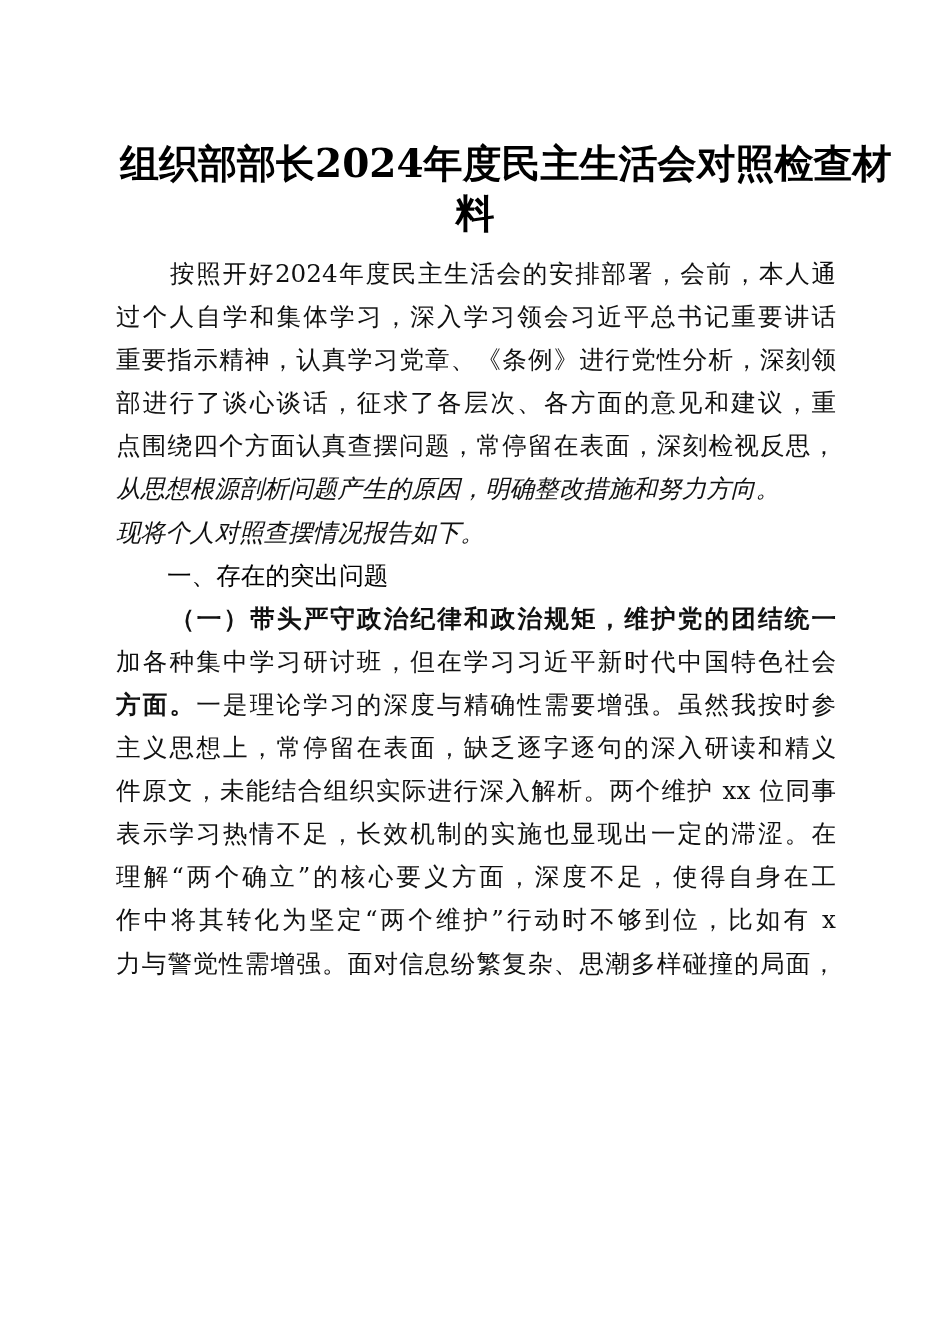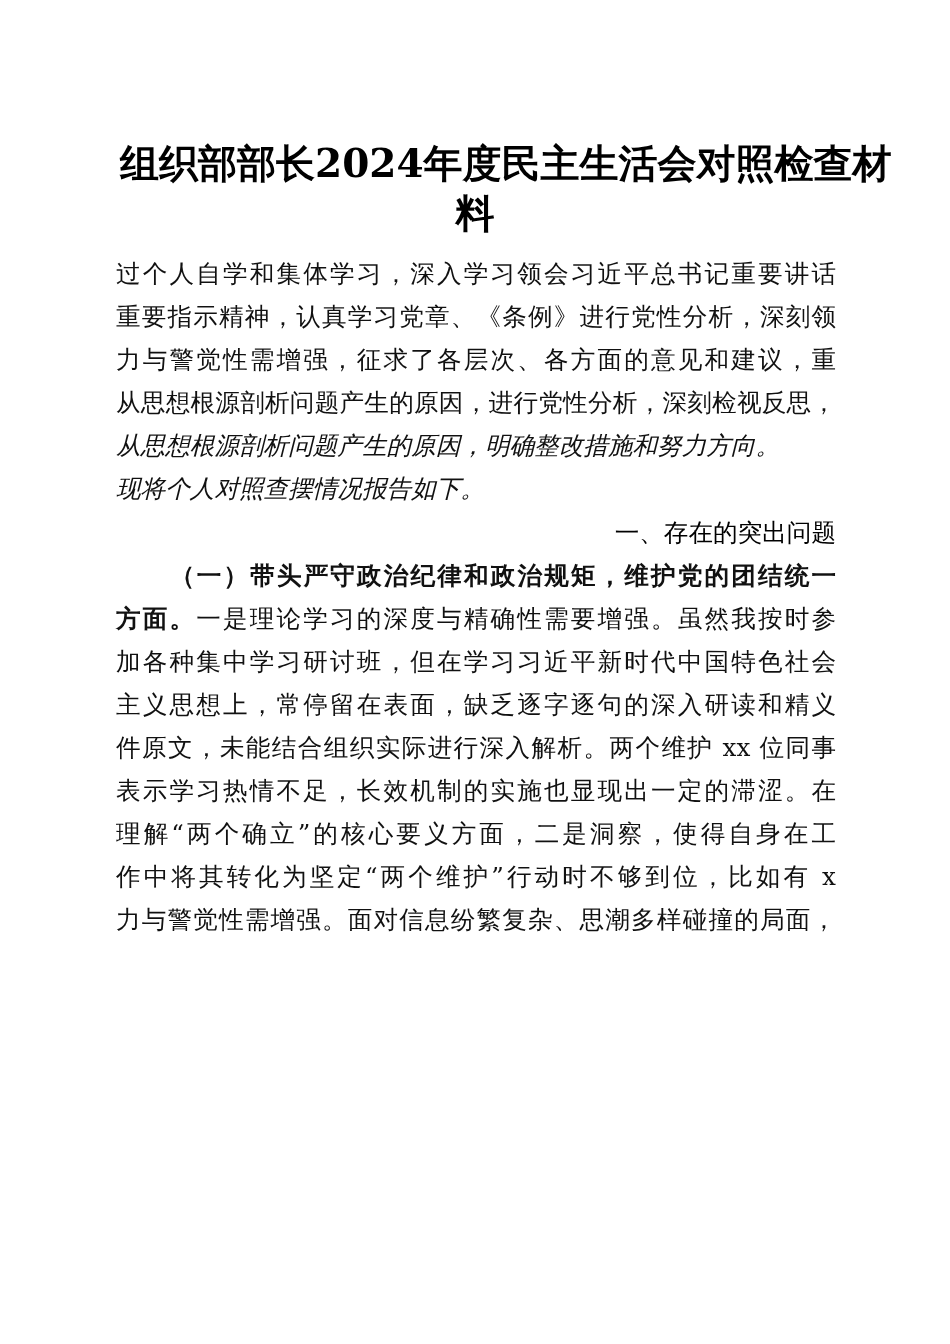--- a/index.html
+++ b/index.html
@@ -64,51 +64,51 @@
       padding-left: 54px;
     }
     .heading {
       display: block;
       white-space: nowrap;
       height: 43.1px;
       padding-left: 51px;
       font-family: "DejaVu Sans", "Liberation Sans", sans-serif;
       font-size: 24.6px;
       color: #000000;
-      text-align: right;
     }
     .sub-heading {
       font-weight: bold;
       margin-top: 11px;
     }
   </style>
 </head>
 <body>
 
 <div class="page">
 
   <div class="title">
     <span class="tline">组织部部长2024年度民主生活会对照检查材</span>
     <span class="tline">料</span>
   </div>
 
   <div class="body-text">
+    <span class="line indent">按照开好2024年度民主生活会的安排部署，会前，本人通</span>
     <span class="line">过个人自学和集体学习，深入学习领会习近平总书记重要讲话</span>
     <span class="line">重要指示精神，认真学习党章、《条例》进行党性分析，深刻领</span>
-    <span class="line">力与警觉性需增强，征求了各层次、各方面的意见和建议，重</span>
-    <span class="line">从思想根源剖析问题产生的原因，进行党性分析，深刻检视反思，</span>
+    <span class="line">部进行了谈心谈话，征求了各层次、各方面的意见和建议，重</span>
+    <span class="line">点围绕四个方面认真查摆问题，常停留在表面，深刻检视反思，</span>
     <span class="line last">从思想根源剖析问题产生的原因，明确整改措施和努力方向。</span>
     <span class="line last">现将个人对照查摆情况报告如下。</span>
 
     <span class="heading">一、存在的突出问题</span>
 
     <span class="line indent"><span class="sub-heading">（一）带头严守政治纪律和政治规矩，维护党的团结统一</span></span>
+    <span class="line">加各种集中学习研讨班，但在学习习近平新时代中国特色社会</span>
     <span class="line"><span class="sub-heading">方面。</span><span>一是理论学习的深度与精确性需要增强。虽然我按时参</span></span>
-    <span class="line">加各种集中学习研讨班，但在学习习近平新时代中国特色社会</span>
     <span class="line">主义思想上，常停留在表面，缺乏逐字逐句的深入研读和精义</span>
     <span class="line">件原文，未能结合组织实际进行深入解析。两个维护 xx 位同事</span>
     <span class="line">表示学习热情不足，长效机制的实施也显现出一定的滞涩。在</span>
-    <span class="line">理解“两个确立”的核心要义方面，二是洞察，使得自身在工</span>
+    <span class="line">理解“两个确立”的核心要义方面，深度不足，使得自身在工</span>
     <span class="line">作中将其转化为坚定“两个维护”行动时不够到位，比如有 x</span>
     <span class="line">力与警觉性需增强。面对信息纷繁复杂、思潮多样碰撞的局面，</span>
   </div>
 
 </div>
 
 </body></html>

